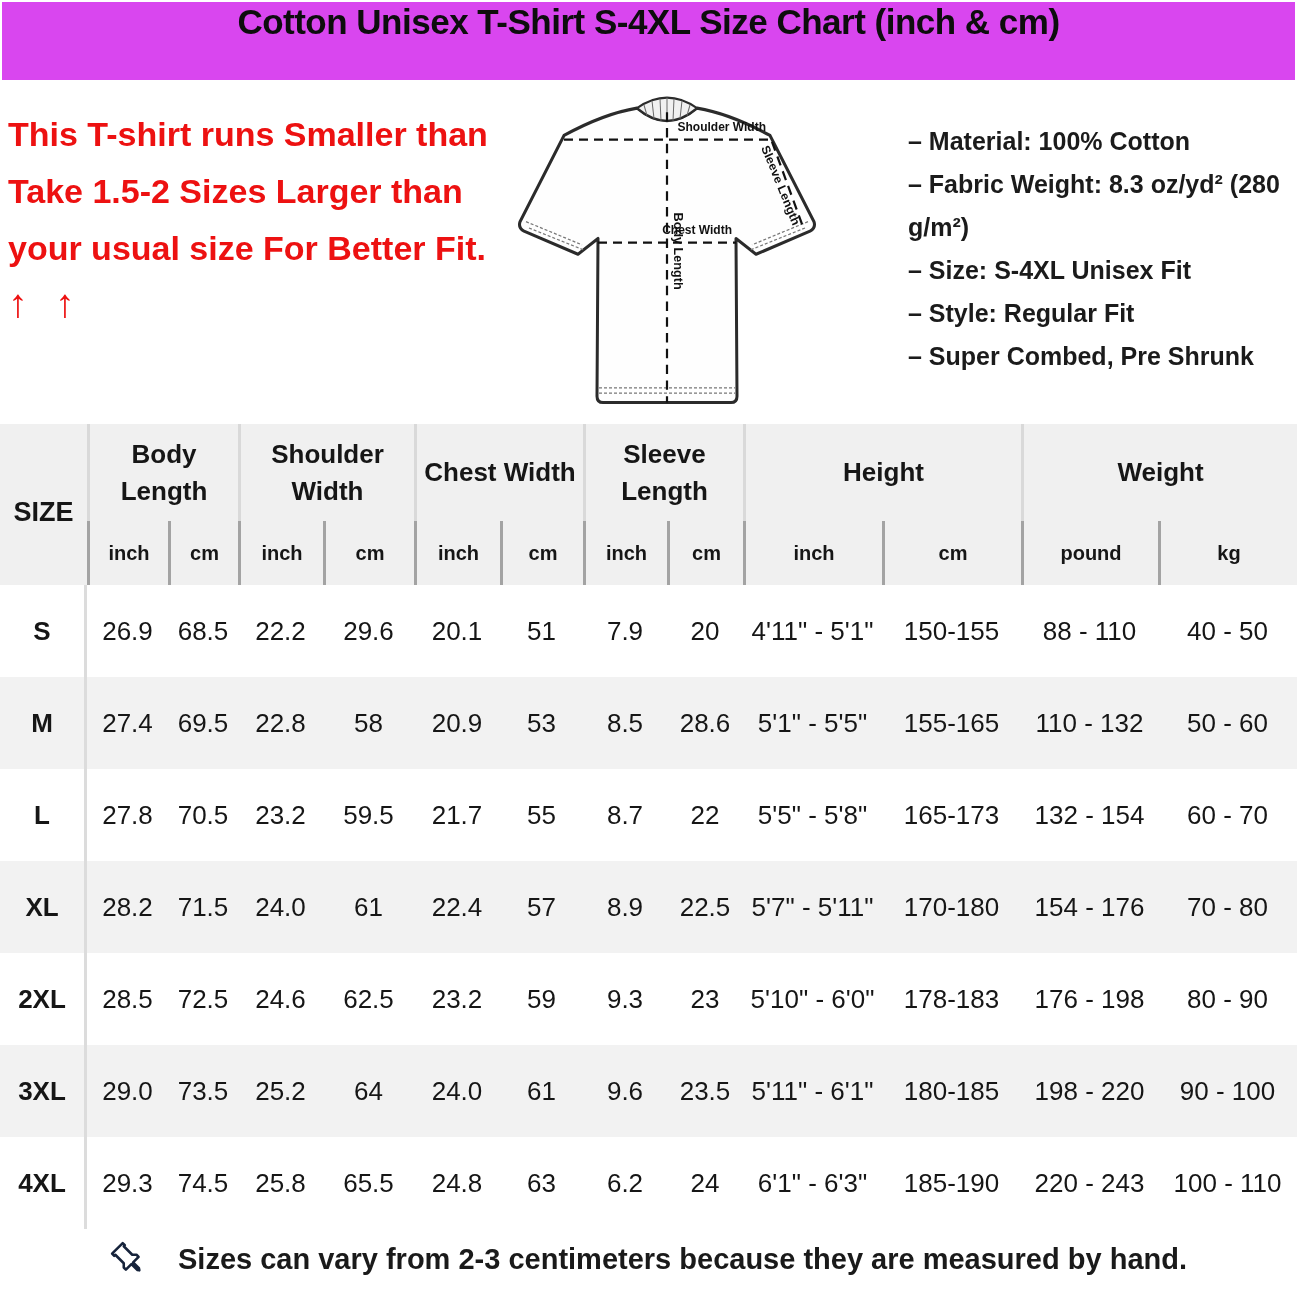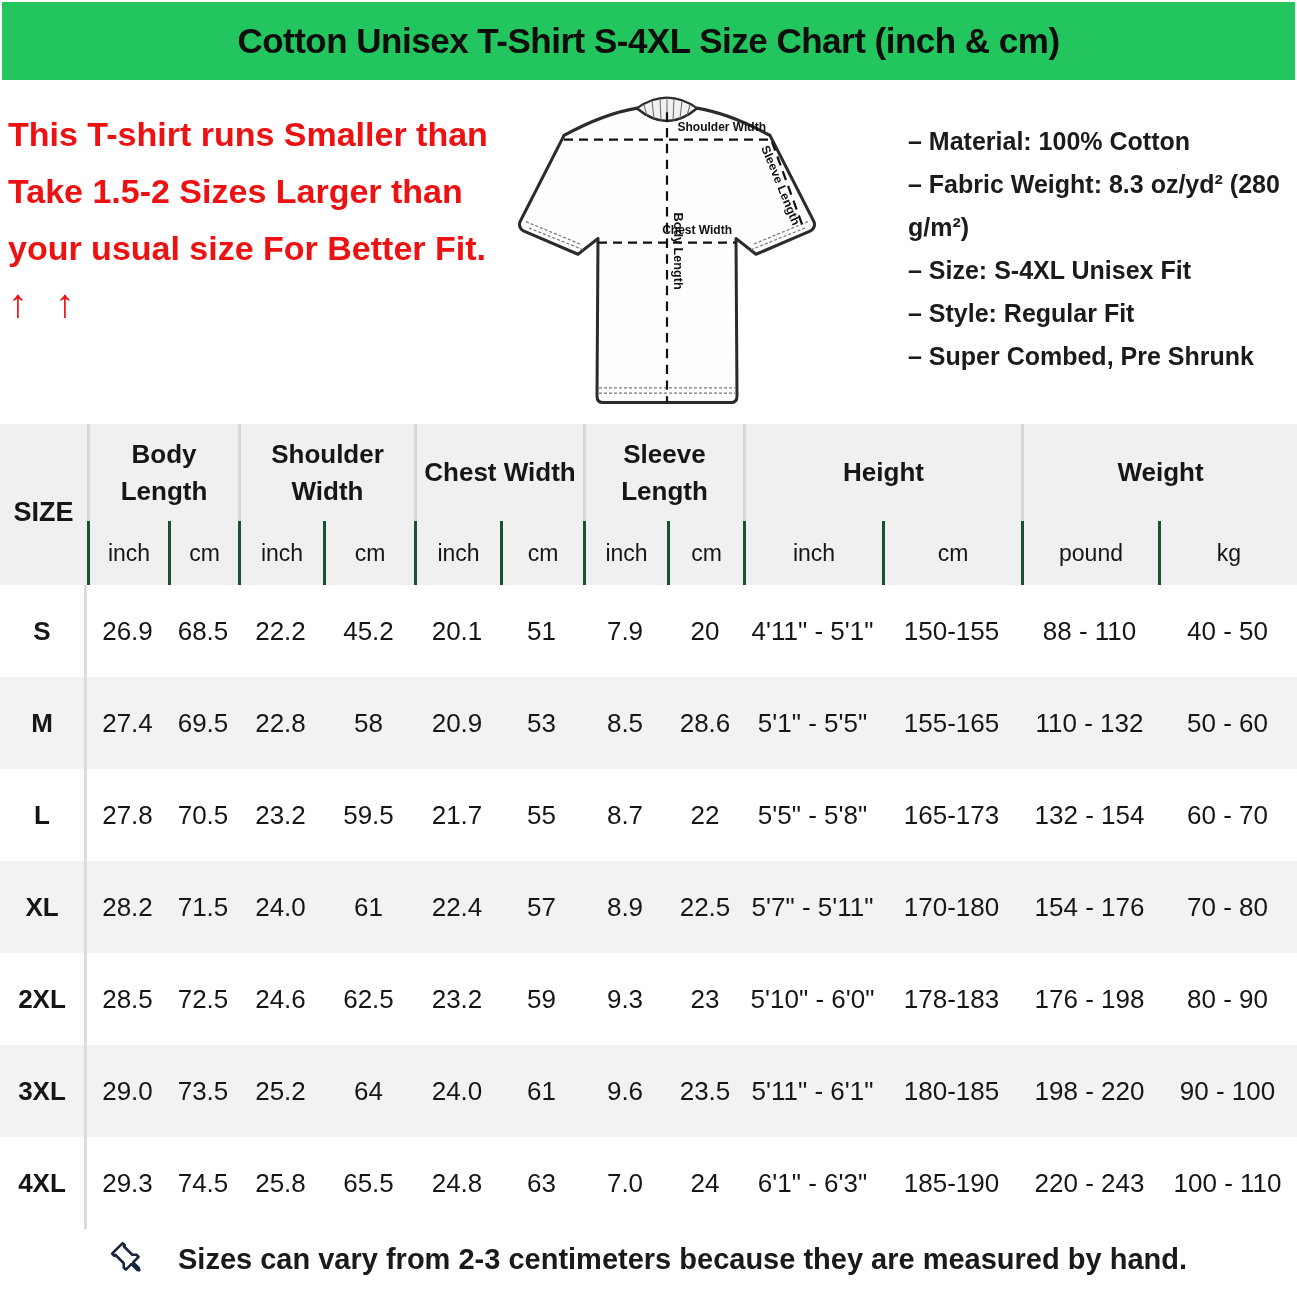--- a/index.html
+++ b/index.html
@@ -2,21 +2,21 @@
 <html><head>
 <meta charset="utf-8">
 <style>
   * { margin:0; padding:0; box-sizing:border-box; }
   html,body { background:#ffffff; }
   body { font-family:"Liberation Sans", sans-serif; color:#161616; }
   .page { position:relative; width:1297px; height:1289px; background:#fff; overflow:hidden; margin:0 auto; }
 
   
   .banner { position:absolute; left:2px; top:2px; width:1293px; height:78px;
-            background:#22c55e; display:flex; align-items:center; justify-content:center; }
+            background:#d946ef; display:flex; justify-content:center; }
   .banner h1 { font-size:35px; font-weight:800; letter-spacing:-0.5px; color:#0d0d0d; }
 
   
   .info { position:absolute; left:0; top:80px; width:1297px; height:304px; }
 
   .note { position:absolute; left:8px; top:26px; width:520px; color:#ED1111; }
   .note-line { font-size:34px; font-weight:700; line-height:57px; white-space:nowrap; }
   .note-arrows { font-size:40px; font-weight:900; letter-spacing:8px; line-height:48px; margin-top:2px; }
 
   .diagram { position:absolute; left:502px; top:5px; width:330px; height:328px; }
@@ -31,21 +31,21 @@
   .grid { display:grid; grid-template-columns:87px 81px 70px 85px 91px 86px 83px 84px 76px 139px 139px 137px 139px; }
 
   .thead { background:#F0F0F0; grid-template-rows:97px 64px; }
   .h-size { grid-row:1 / 3; grid-column:1; display:flex; align-items:center; justify-content:center;
             padding-top:16px; font-size:27px; font-weight:700; }
   .h-group { grid-row:1; display:flex; align-items:center; justify-content:center; text-align:center;
              border-left:3px solid #D9D9D9; font-size:26px; font-weight:700; line-height:37px; }
   .h-group.wrap span { display:inline-block; width:min-content; }
   .h-group.nowrap { white-space:nowrap; }
   .h-unit { grid-row:2; display:flex; align-items:center; justify-content:center;
-            border-left:3px solid #14532d; font-size:23px; font-weight:400; }
+            border-left:3px solid #a3a3a3; font-size:20px; font-weight:700; }
   .g2 { grid-column:2 / 4; } .g3 { grid-column:4 / 6; } .g4 { grid-column:6 / 8; }
   .g5 { grid-column:8 / 10; } .g6 { grid-column:10 / 12; } .g7 { grid-column:12 / 14; }
 
   .trow { height:92px; align-items:center; background:#fff; }
   .trow.alt { background:#F2F2F2; }
   .td { text-align:center; font-size:26px; font-weight:500; white-space:nowrap; }
   .td.size { height:100%; display:flex; align-items:center; justify-content:center;
              font-weight:700; border-right:3px solid #DCDCDC; }
 
   
@@ -155,21 +155,21 @@
       <div class="h-unit" style="grid-column:11">cm</div>
       <div class="h-unit" style="grid-column:13">kg</div>
       <div class="h-unit" style="grid-column:12">pound</div>
     </div>
 
     <div class="grid trow">
       <div class="td size">S</div>
       <div class="td">26.9</div>
       <div class="td">68.5</div>
       <div class="td">22.2</div>
-      <div class="td">45.2</div>
+      <div class="td">29.6</div>
       <div class="td">20.1</div>
       <div class="td">51</div>
       <div class="td">7.9</div>
       <div class="td">20</div>
       <div class="td">4'11" - 5'1"</div>
       <div class="td">150-155</div>
       <div class="td">88 - 110</div>
       <div class="td">40 - 50</div>
     </div>
 
@@ -254,21 +254,21 @@
     </div>
 
     <div class="grid trow">
       <div class="td size">4XL</div>
       <div class="td">29.3</div>
       <div class="td">74.5</div>
       <div class="td">25.8</div>
       <div class="td">65.5</div>
       <div class="td">24.8</div>
       <div class="td">63</div>
-      <div class="td">7.0</div>
+      <div class="td">6.2</div>
       <div class="td">24</div>
       <div class="td">6'1" - 6'3"</div>
       <div class="td">185-190</div>
       <div class="td">220 - 243</div>
       <div class="td">100 - 110</div>
     </div>
   </section>
 
   <footer class="footnote">
     <svg viewBox="0 0 24 24" width="36" height="36">

